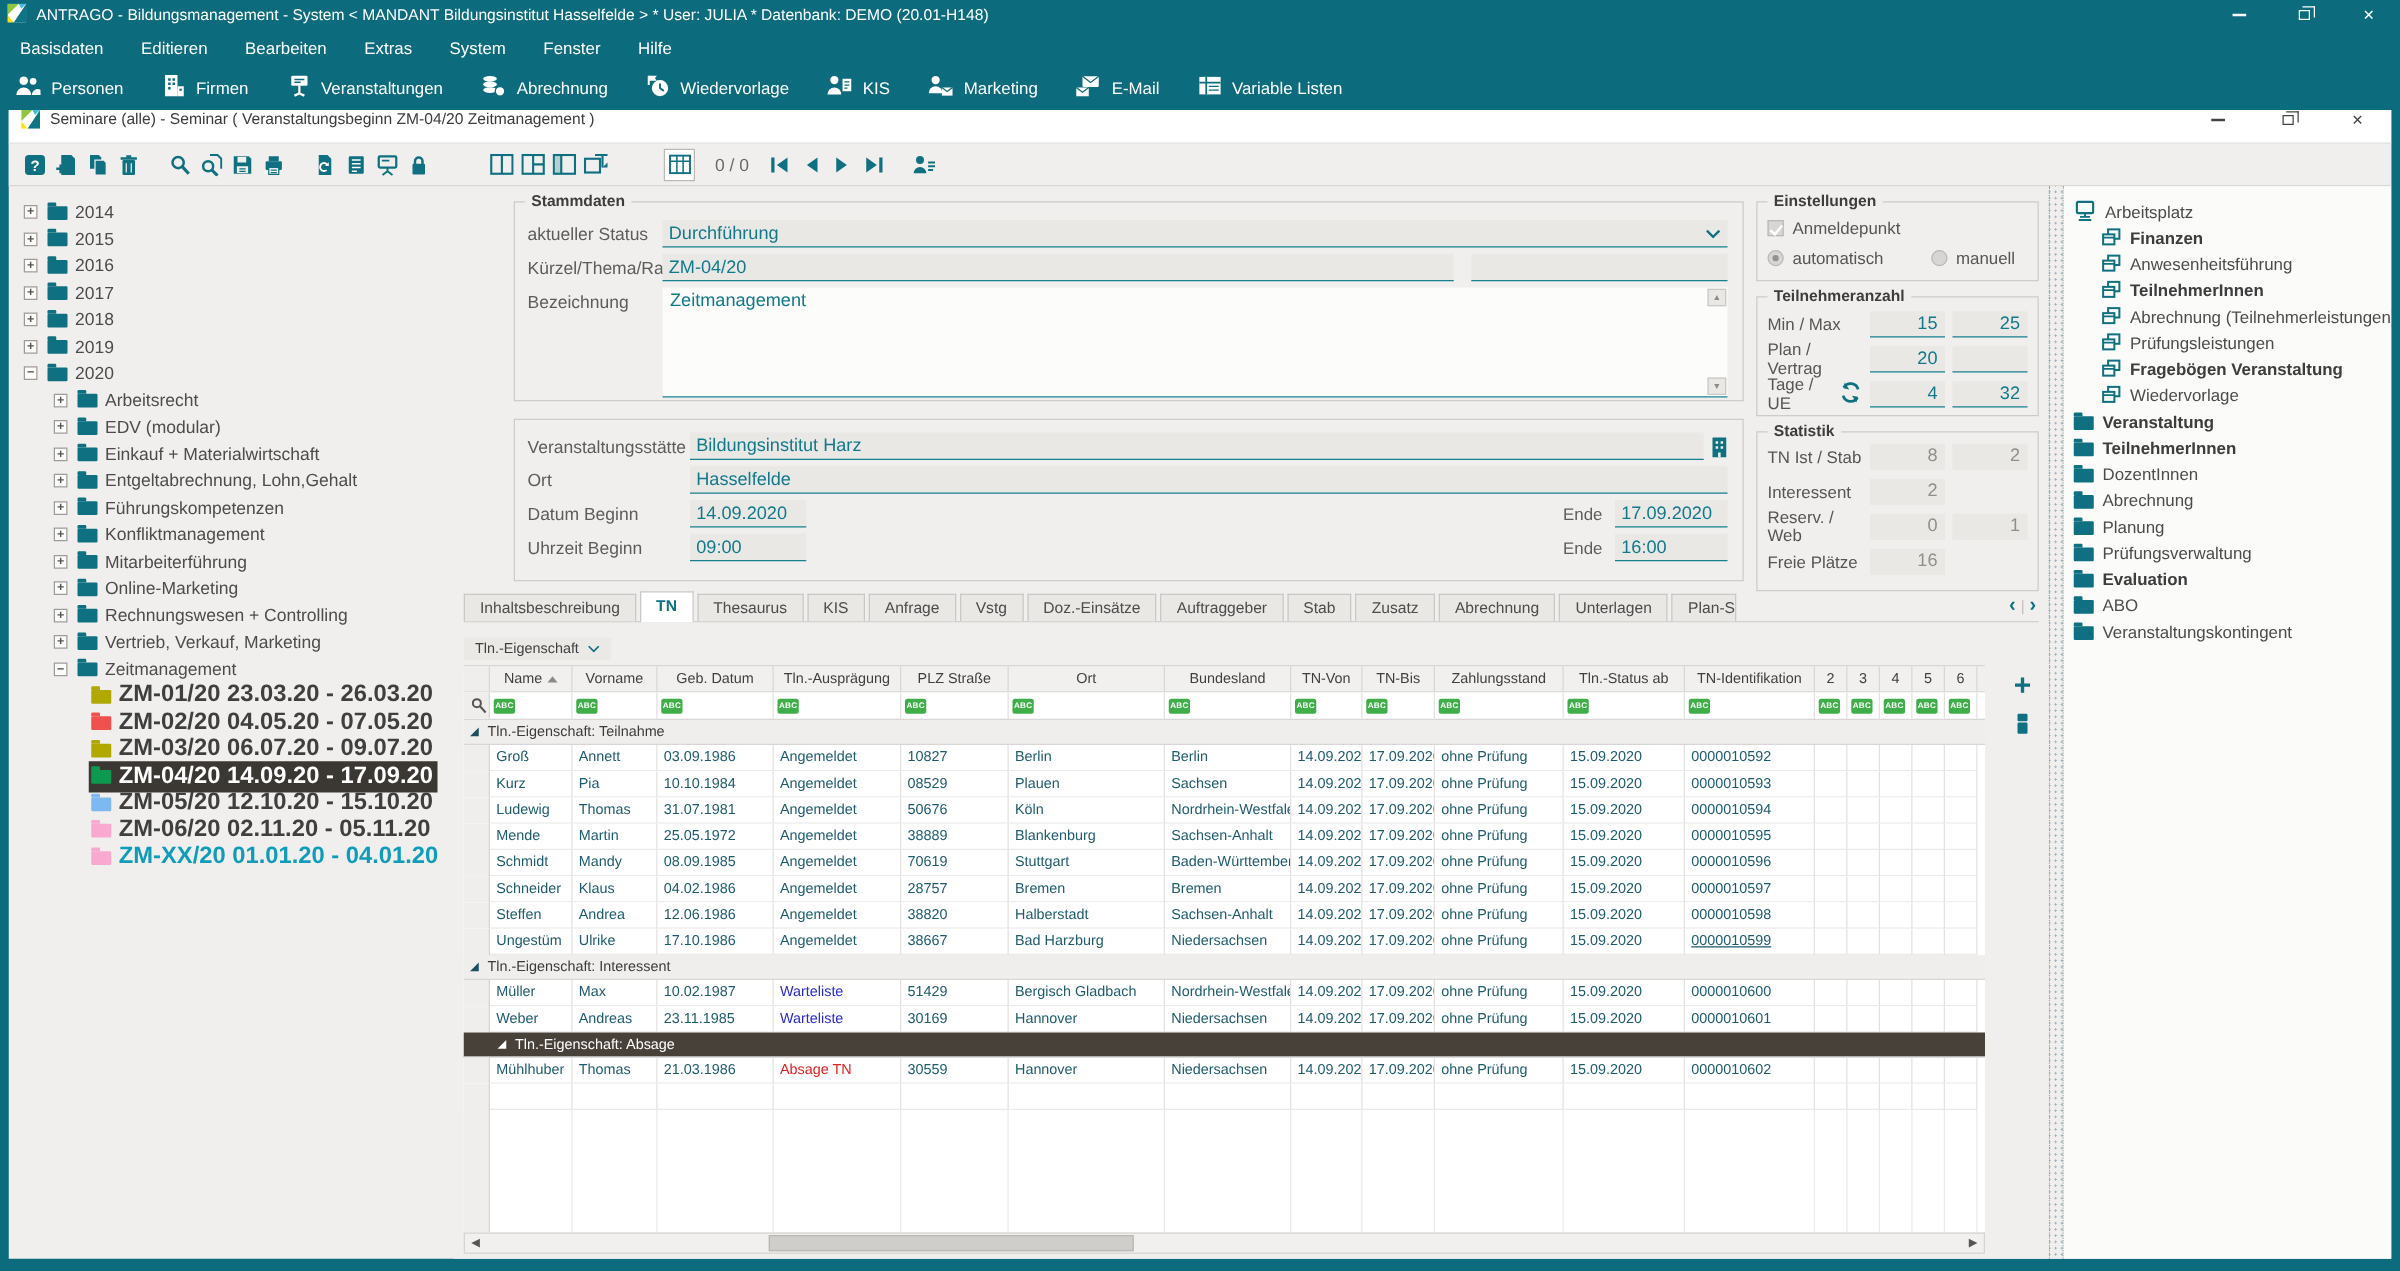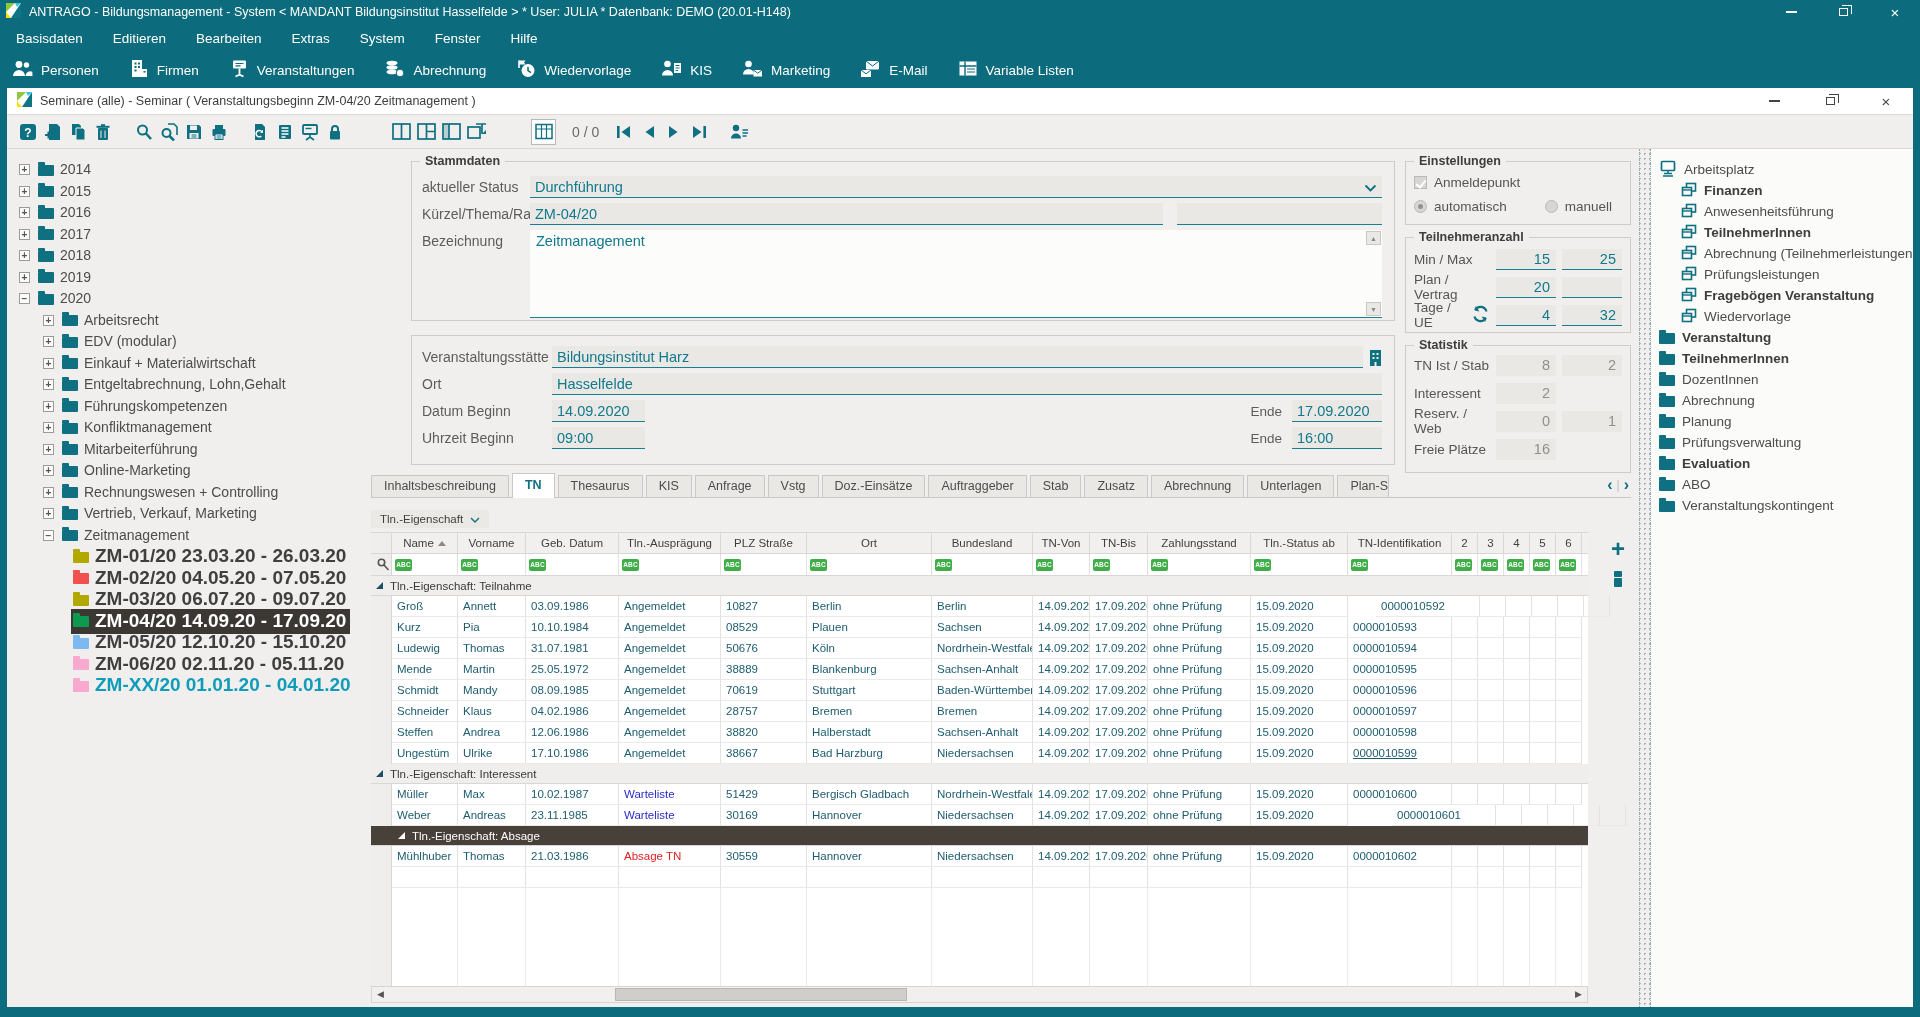--- a/index.html
+++ b/index.html
@@ -16,21 +16,21 @@
   .wc .restore-shape::before { content:""; position:absolute; left:2px; top:-4px; width:9px; height:8px; border:1px solid #fff; border-bottom:none; border-left:none; }
   .child-controls .min-shape { background:#444; }
   .child-controls .restore-shape { border-color:#444; }
   .child-controls .restore-shape::before { border-color:#444; }
   .menubar { height:28px; display:flex; align-items:center; gap:30px; padding-left:16px; color:#fff; font-size:13.5px; }
   .main-toolbar { height:36px; display:flex; align-items:center; gap:30px; padding-left:12px; color:#fff; font-size:13.5px; }
   .tool-group { display:flex; align-items:center; gap:8px; }
 
   
   .child { margin:0 7px; height:919px; background:#f0efed; display:flex; flex-direction:column; }
-  .child-titlebar { height:27px; background:#fff; display:flex; align-items:center; gap:8px; padding:0 10px; color:#3c3c3c; font-size:12.5px; border-bottom:1px solid #dddcda; }
+  .child-titlebar { height:27px; background:#fff; display:flex; align-items:flex-start; gap:8px; padding:0 10px; color:#3c3c3c; font-size:12.5px; border-bottom:1px solid #dddcda; }
   .child-controls { margin-left:auto; display:flex; gap:34px; padding-right:6px; color:#444; }
   .child-toolbar { height:34px; display:flex; align-items:center; padding:0 8px; background:#f0efed; border-bottom:1px solid #d8d7d5; }
   .tb-ico { width:25px; height:26px; display:flex; align-items:center; justify-content:center; }
   .tb-gap { width:16px; } .tb-gap-lg { width:42px; }
   .tb-active { background:#fff; border:1px solid #b9b8b6; }
   .rec-counter { color:#6a6a6a; font-size:14px; padding:0 12px 0 16px; }
 
   .child-body { display:flex; height:858px; }
 
   
@@ -891,21 +891,21 @@
               <span class="dcell" style="width: 68px;">Annett</span>
               <span class="dcell" style="width: 93px;">03.09.1986</span>
               <span class="dcell" style="width: 102px;">Angemeldet</span>
               <span class="dcell" style="width: 86px;">10827</span>
               <span class="dcell" style="width: 125px;">Berlin</span>
               <span class="dcell" style="width: 101px;">Berlin</span>
               <span class="dcell" style="width: 57px;">14.09.2020</span>
               <span class="dcell" style="width: 58px;">17.09.2020</span>
               <span class="dcell" style="width: 103px;">ohne Prüfung</span>
               <span class="dcell" style="width: 97px;">15.09.2020</span>
-              <span class="dcell" style="width: 104px; margin-left: 28px;">0000010592</span>
+              <span class="dcell" style="width: 104px;">0000010592</span>
               <span class="dcell" style="width: 26px;"></span>
               <span class="dcell" style="width: 26px;"></span>
               <span class="dcell" style="width: 26px;"></span>
               <span class="dcell" style="width: 26px;"></span>
               <span class="dcell" style="width: 26px;"></span>
             </div>
             <div class="grow-line drow">
               <span class="dcell gutter" style="width: 21px;"></span>
               <span class="dcell" style="width: 66px;">Kurz</span>
               <span class="dcell" style="width: 68px;">Pia</span>
@@ -1075,21 +1075,21 @@
               <span class="dcell" style="width: 68px;">Andreas</span>
               <span class="dcell" style="width: 93px;">23.11.1985</span>
               <span class="dcell st-blue" style="width: 102px;">Warteliste</span>
               <span class="dcell" style="width: 86px;">30169</span>
               <span class="dcell" style="width: 125px;">Hannover</span>
               <span class="dcell" style="width: 101px;">Niedersachsen</span>
               <span class="dcell" style="width: 57px;">14.09.2020</span>
               <span class="dcell" style="width: 58px;">17.09.2020</span>
               <span class="dcell" style="width: 103px;">ohne Prüfung</span>
               <span class="dcell" style="width: 97px;">15.09.2020</span>
-              <span class="dcell" style="width: 104px; margin-left: 44px;">0000010601</span>
+              <span class="dcell" style="width: 104px;">0000010601</span>
               <span class="dcell" style="width: 26px;"></span>
               <span class="dcell" style="width: 26px;"></span>
               <span class="dcell" style="width: 26px;"></span>
               <span class="dcell" style="width: 26px;"></span>
               <span class="dcell" style="width: 26px;"></span>
             </div>
             <div class="grp selected">
               <span><svg width="15" height="15" viewBox="0 0 15 15" xmlns="http://www.w3.org/2000/svg">
                   <path d="M10.5 1.5l3 3L5 13l-3.7 1L2 10.3z" fill="#474139"></path>
                 </svg></span>

